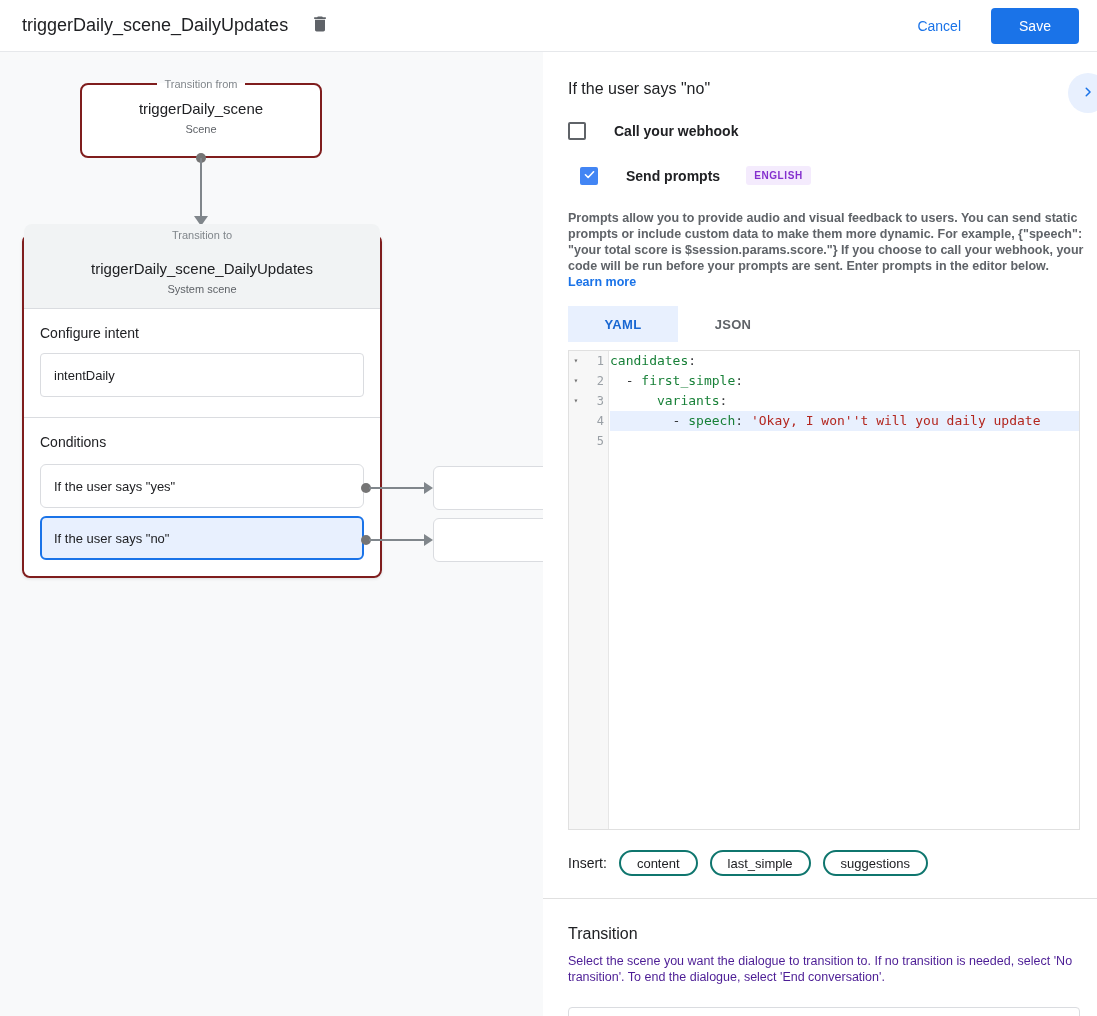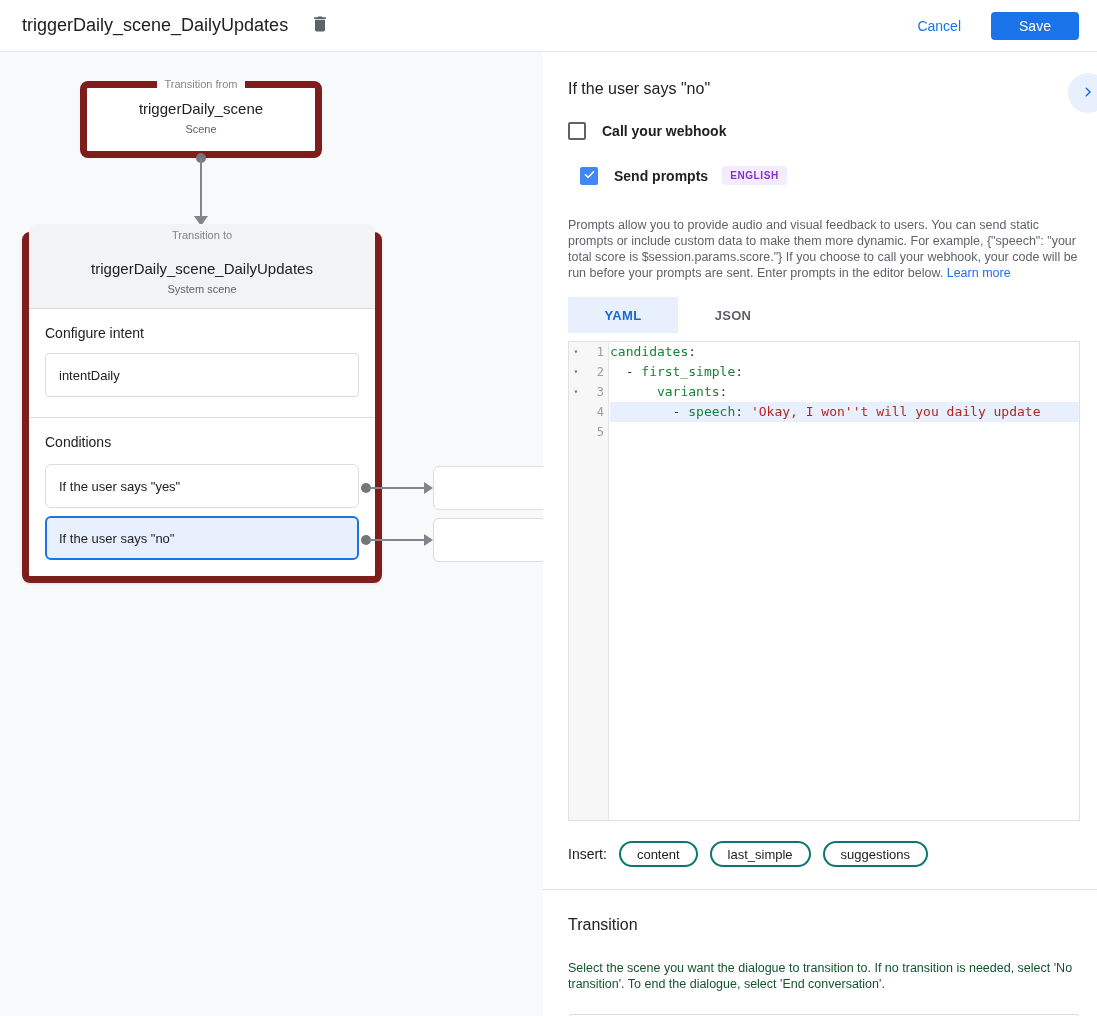--- a/index.html
+++ b/index.html
@@ -11,26 +11,26 @@
 
   
   .topbar {
     position:absolute; top:0; left:0; width:1097px; height:52px; background:#fff;
     border-bottom:1px solid #e6e8eb; display:flex; align-items:center; z-index:20;
   }
   .topbar-title { margin-left:22px; font-size:18px; font-weight:500; color:#202124; }
   .trash-btn { margin-left:16px; width:32px; height:32px; display:flex; align-items:center; justify-content:center; cursor:pointer; border:none; background:transparent; }
   .topbar-actions { margin-left:auto; display:flex; align-items:center; gap:30px; padding-right:18px; }
   .cancel-btn { color:#1a73e8; font-size:14px; font-weight:400; background:transparent; border:none; cursor:pointer; font-family:inherit; }
-  .save-btn { background:#1a73e8; color:#fff; font-size:14px; font-weight:500; border:none; border-radius:4px; width:88px; height:28px; cursor:pointer; font-family:inherit; }
+  .save-btn { background:#1a73e8; color:#fff; font-size:14px; font-weight:500; border:none; border-radius:4px; width:88px; height:36px; cursor:pointer; font-family:inherit; }
 
   
   .flow-panel { position:absolute; top:52px; left:0; width:543px; height:964px; background:#f8f9fa; overflow:hidden; }
 
-  fieldset.node { border:7px solid #7f1d1d; border-radius:8px; background:#fff; padding:0; }
+  fieldset.node { border:2px solid #7f1d1d; border-radius:8px; background:#fff; padding:0; }
   fieldset.node legend { margin:0 auto; padding:0 8px; font-size:11px; color:#80868b; position:relative; z-index:2; text-align:center; }
 
   .from-box { position:absolute; left:80px; top:26px; width:242px; height:80px; }
   .node-title { text-align:center; font-size:15px; color:#202124; margin-top:10px; }
   .node-sub { text-align:center; font-size:11px; color:#5f6368; margin-top:6px; }
 
   .to-card { position:absolute; left:22px; top:177px; width:360px; box-shadow:0 1px 3px rgba(60,64,67,.14); }
   .card-header { margin-top:-17px; padding-top:26px; padding-bottom:13px; background:#f1f3f4; border-radius:8px 8px 0 0; border-bottom:1px solid #dadce0; }
   .card-body { background:#fff; border-radius:0 0 8px 8px; padding-bottom:16px; }
   .card-label { margin:16px 16px 0; font-size:14px; color:#202124; }
@@ -48,30 +48,30 @@
   .h-line { position:absolute; height:2px; background:#80868b; }
   .h-arrowhead { position:absolute; width:0; height:0; border-top:6px solid transparent; border-bottom:6px solid transparent; border-left:9px solid #80868b; }
   .target-box { position:absolute; left:433px; width:140px; height:44px; background:#fff; border:1px solid #dadce0; border-radius:6px; }
 
   
   .detail-panel { position:absolute; top:52px; left:543px; width:554px; height:964px; background:#fff; }
   .panel-inner { padding:28px 17px 0 25px; position:relative; }
   .panel-title { font-size:16px; color:#202124; }
   .collapse-btn { position:absolute; left:525px; top:21px; width:40px; height:40px; border-radius:50%; background:#e8f0fe; border:none; cursor:pointer; display:flex; align-items:center; justify-content:center; }
 
-  .check-row { display:flex; align-items:center; gap:16px; }
+  .check-row { display:flex; align-items:center; gap:28px; }
   .row-webhook { margin-top:24px; }
   .row-prompts { margin-top:26px;padding-left:12px; }
   .checkbox { width:18px; height:18px; border-radius:2px; flex:none; cursor:pointer; }
   .checkbox.unchecked { border:2px solid #5f6368; background:#fff; }
   .checkbox.checked { background:#4285f4; display:flex; align-items:center; justify-content:center; }
   .check-label { font-size:14px; font-weight:700; color:#202124; }
   .lang-badge { margin-left:6px; font-size:10px; font-weight:700; letter-spacing:.6px; color:#8430ce; background:#f4ebfd; padding:4px 8px; border-radius:3px; }
 
-  .prompts-desc { margin-top:32px; width:516px; font-size:12.5px; line-height:16px; color:#5f6368; }
+  .prompts-desc { margin-top:25px; width:516px; font-size:12.5px; line-height:16px; color:#5f6368;font-weight:bold; }
   .learn-more { color:#1a73e8; cursor:pointer; }
 
   .tabs { margin-top:16px; display:flex; }
   .tab { width:110px; height:36px; display:flex; align-items:center; justify-content:center; font-size:13px; font-weight:700; cursor:pointer; letter-spacing:.3px; }
   .tab.active { color:#1967d2; background:#e8f0fe; }
   .tab.inactive { color:#5f6368; }
 
   .editor { margin-top:8px; width:512px; height:480px; border:1px solid #e0e0e0; position:relative; background:#fff; overflow:hidden; font-family:"DejaVu Sans Mono","Liberation Mono",monospace; font-size:13px; }
   .gutter-bg { position:absolute; left:0; top:0; bottom:0; width:40px; background:#f7f7f7; border-right:1px solid #e6e6e6; }
   .ed-lines { position:relative; }
@@ -84,21 +84,21 @@
   .tk-key { color:#188038; }
   .tk-str { color:#b3261e; }
   .tk-plain { color:#37393b; }
 
   .insert-row { margin-top:20px; display:flex; align-items:center; gap:12px; }
   .insert-label { font-size:14px; color:#202124; }
   .chip { height:26px; border:2px solid #0f766e; border-radius:13px; background:#fff; padding:0 16px; font-size:13px; color:#202124; display:flex; align-items:center; cursor:pointer; font-family:inherit; }
   .section-divider { margin-top:22px; margin-left:-25px; width:554px; border-top:1px solid #e0e0e0; height:0; }
 
   .transition-title { margin-top:26px; font-size:16px; color:#202124; }
-  .transition-desc { margin-top:26px; width:508px; font-size:12.5px; line-height:16px; color:#14532d; }
+  .transition-desc { margin-top:10px; width:508px; font-size:12.5px; line-height:16px; color:#4c1d95; }
   .select-box { margin-top:22px; width:512px; height:38px; border:1px solid #dadce0; border-radius:4px; background:#fff; display:flex; align-items:center; padding:0 16px; font-size:14px; color:#202124; cursor:pointer; }
   .select-caret { margin-left:auto; width:0; height:0; border-left:5px solid transparent; border-right:5px solid transparent; border-top:5px solid #5f6368; }
 </style>
 </head>
 <body>
 
 <div class="app">
 
   <div class="topbar">
     <div class="topbar-title">triggerDaily_scene_DailyUpdates</div>

